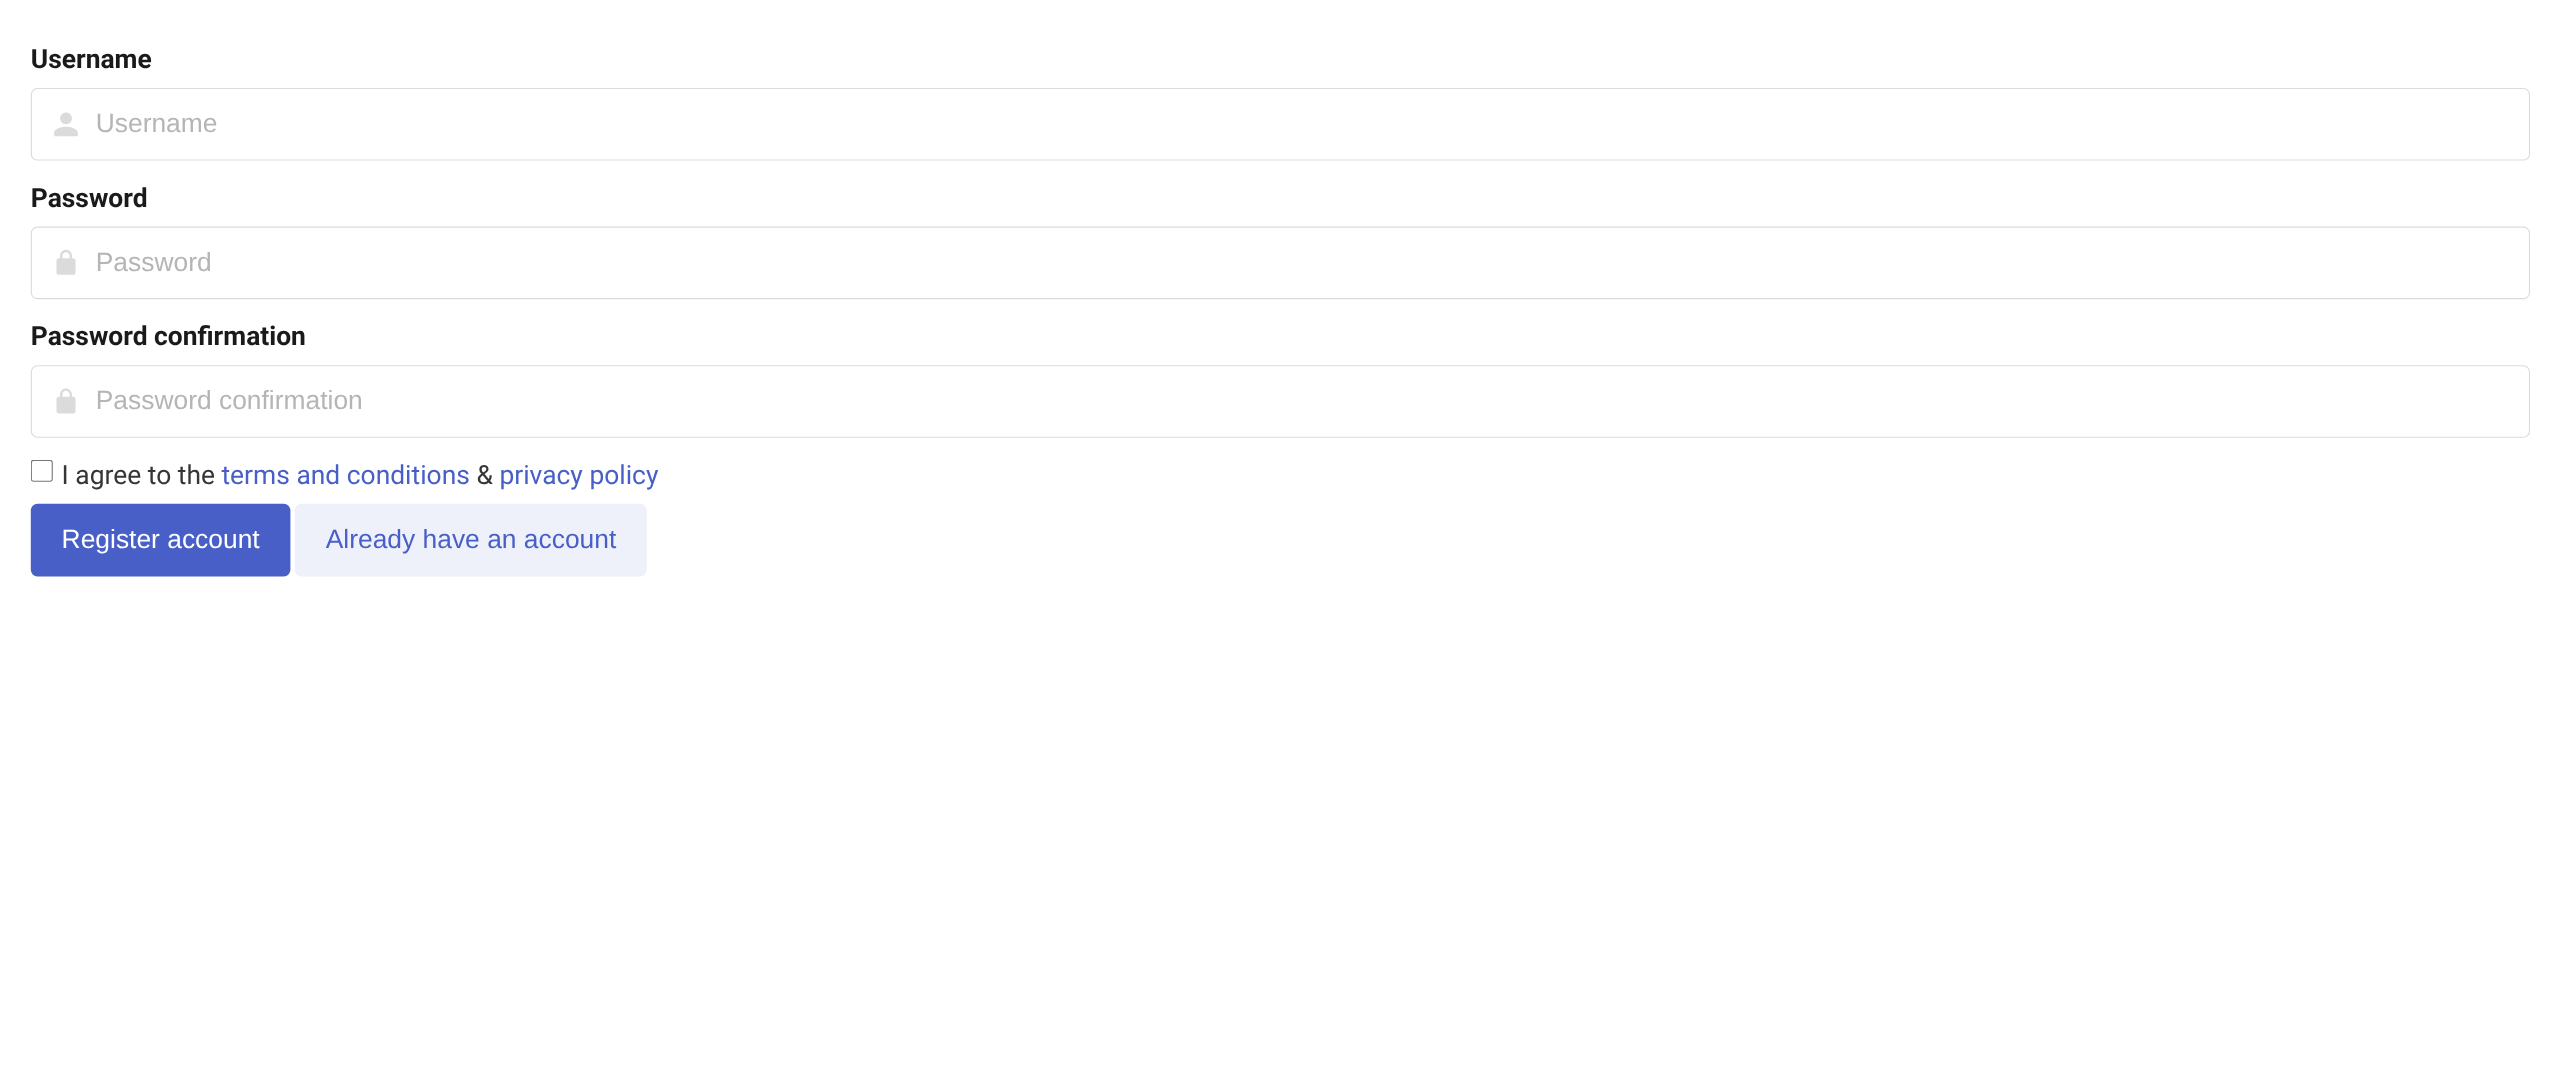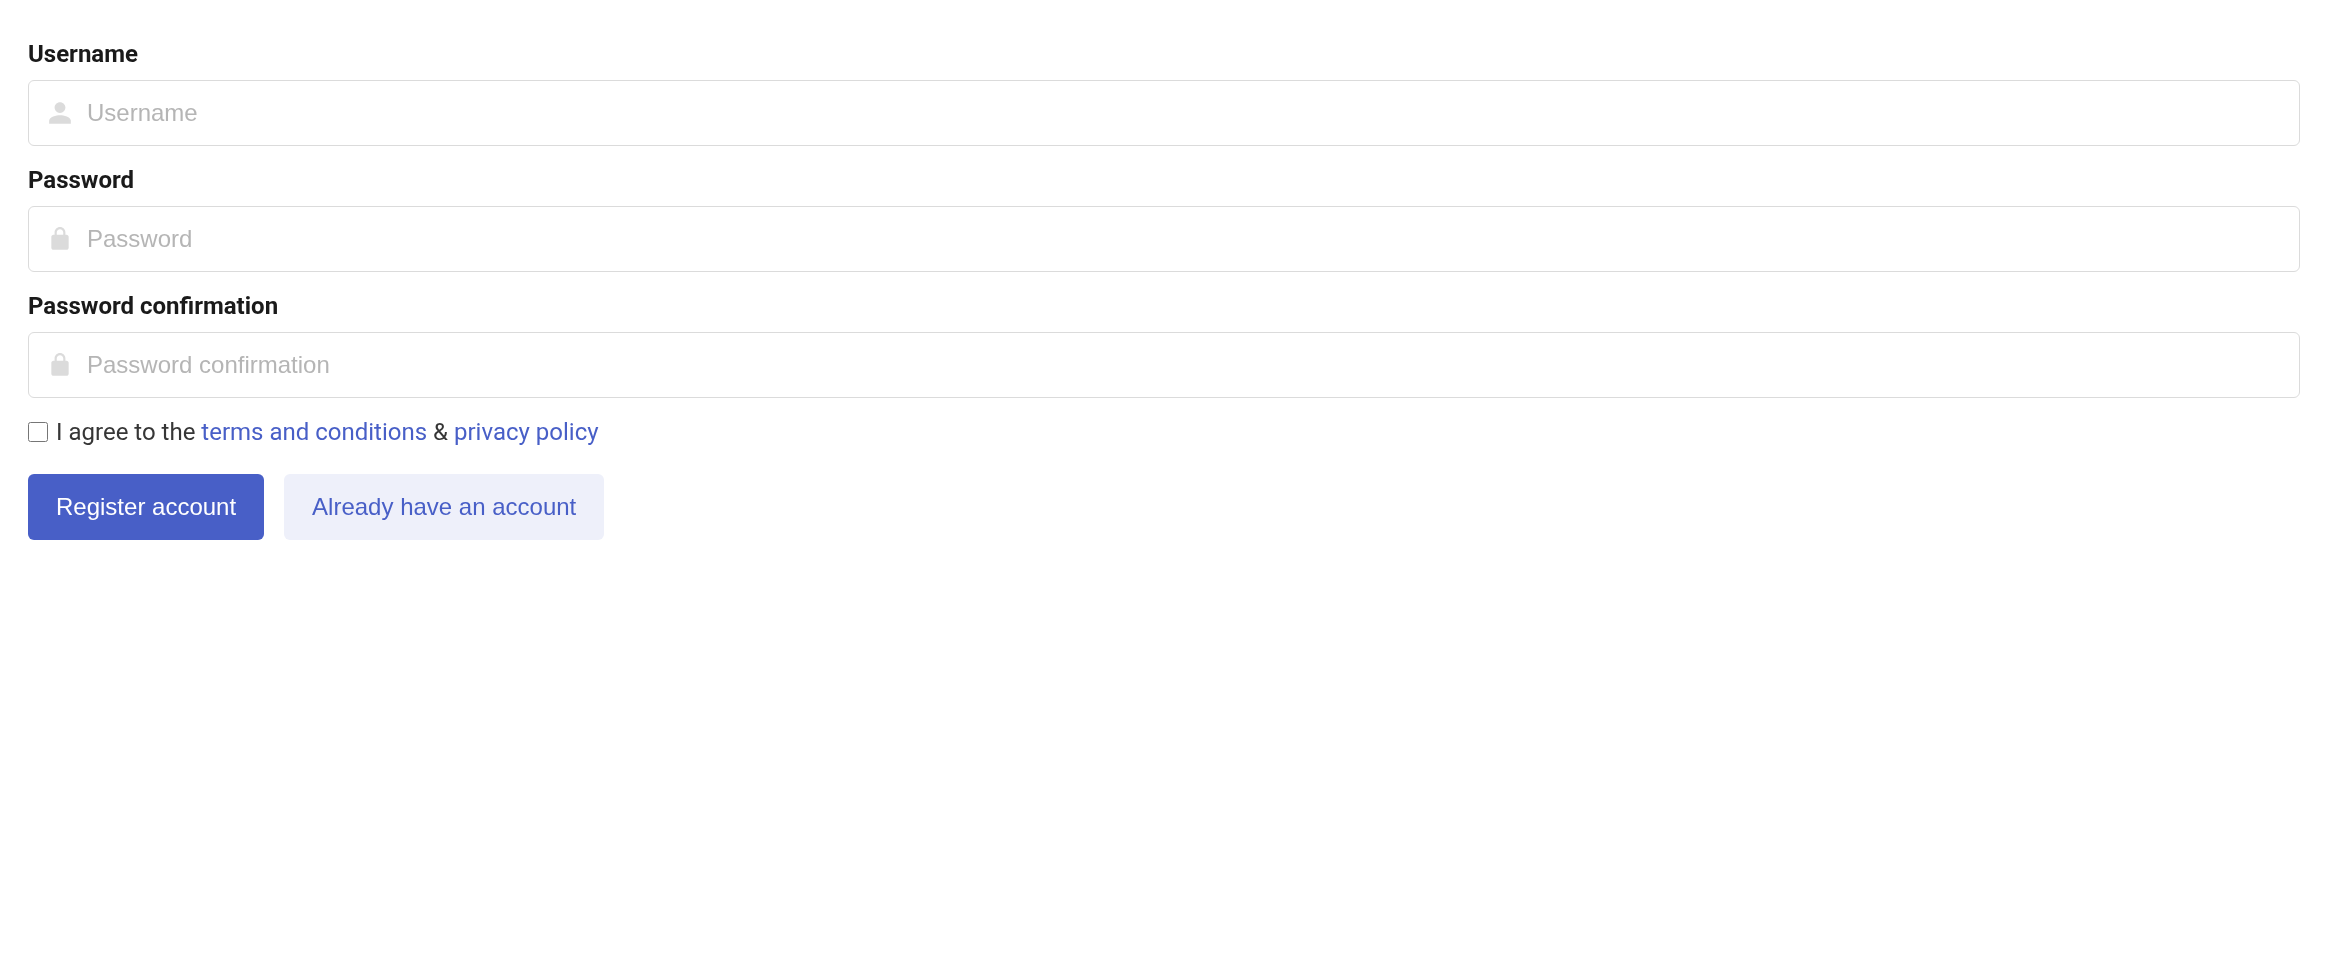--- a/index.html
+++ b/index.html
@@ -48,39 +48,39 @@
       font-size: 24px;
       color: #363636;
       background: transparent;
       height: 100%;
     }
     .input-field::placeholder {
       color: #b5b5b5;
     }
     .agree-row {
       display: flex;
-      align-items: center;
+      align-items: flex-start;
       gap: 8px;
-      margin-bottom: 28px;
+      margin-bottom: 12px;
       font-size: 24px;
       color: #363636;
     }
     .agree-row input[type="checkbox"] {
       width: 20px;
       height: 20px;
       cursor: pointer;
     }
     .link {
       color: #485fc7;
       text-decoration: none;
       cursor: pointer;
     }
     .button-row {
       display: flex;
-      gap: 20px;
+      gap: 4px;
     }
     .btn {
       display: inline-flex;
       align-items: center;
       justify-content: center;
       border: none;
       border-radius: 6px;
       height: 66px;
       padding: 0 28px;
       font-size: 24px;

